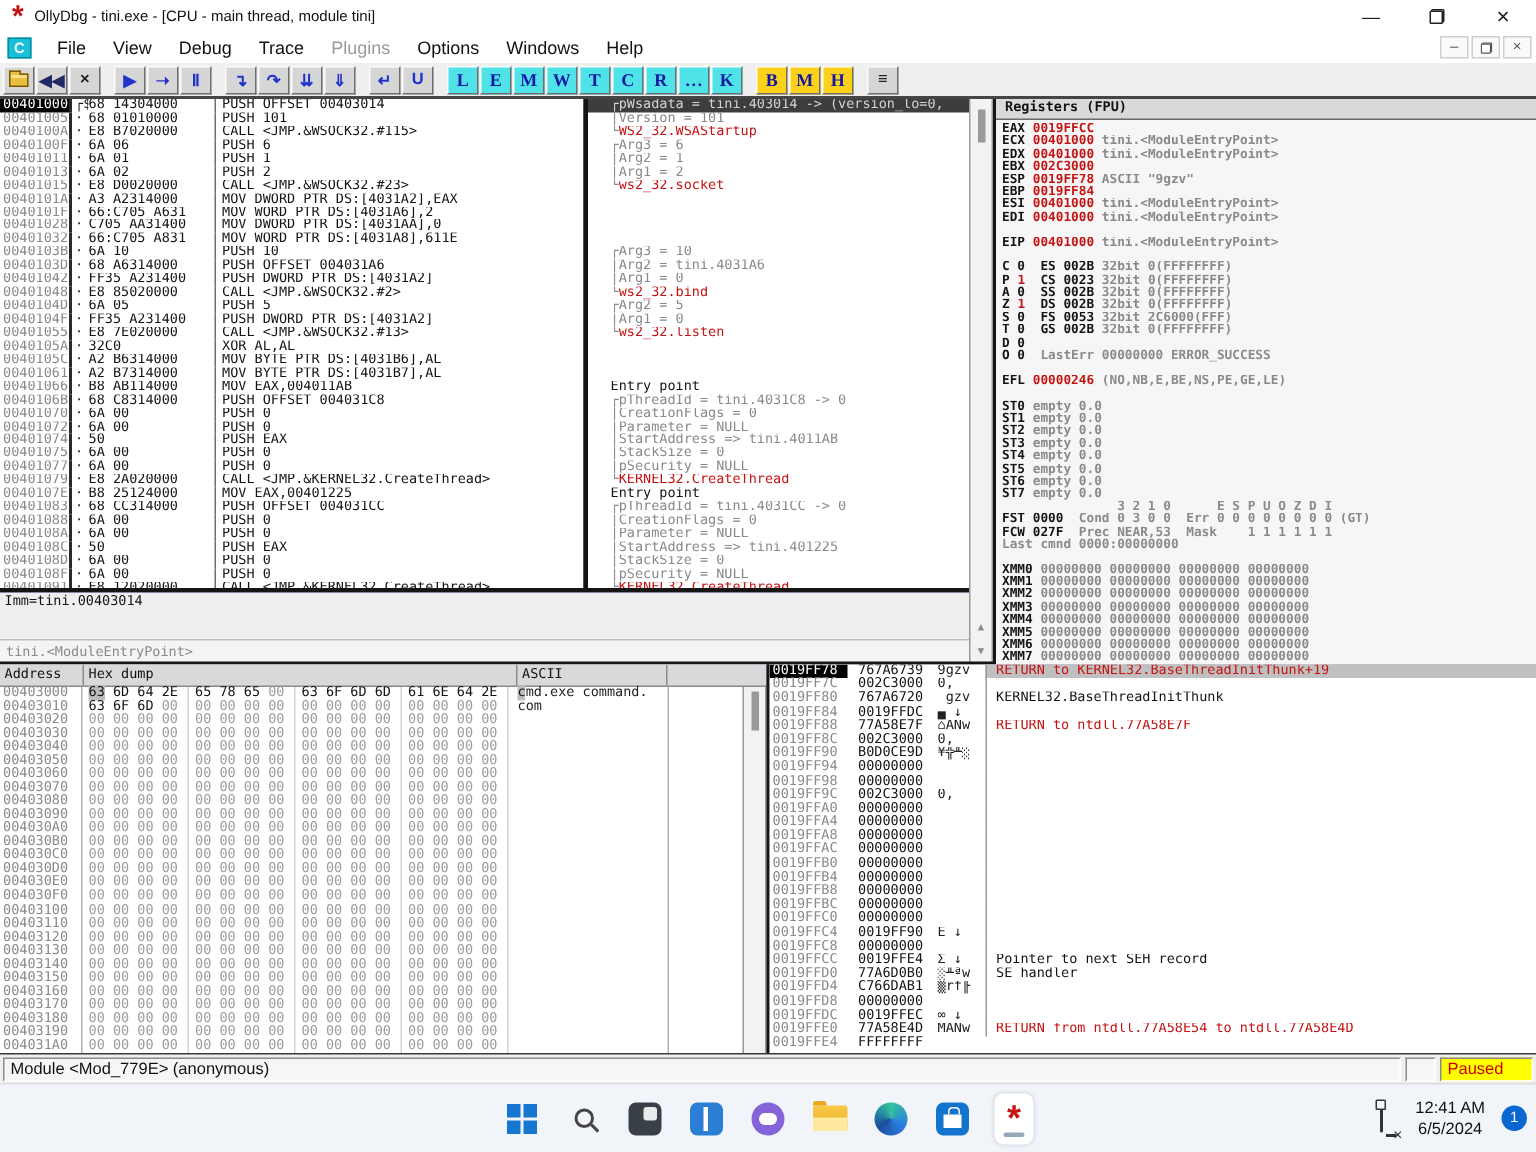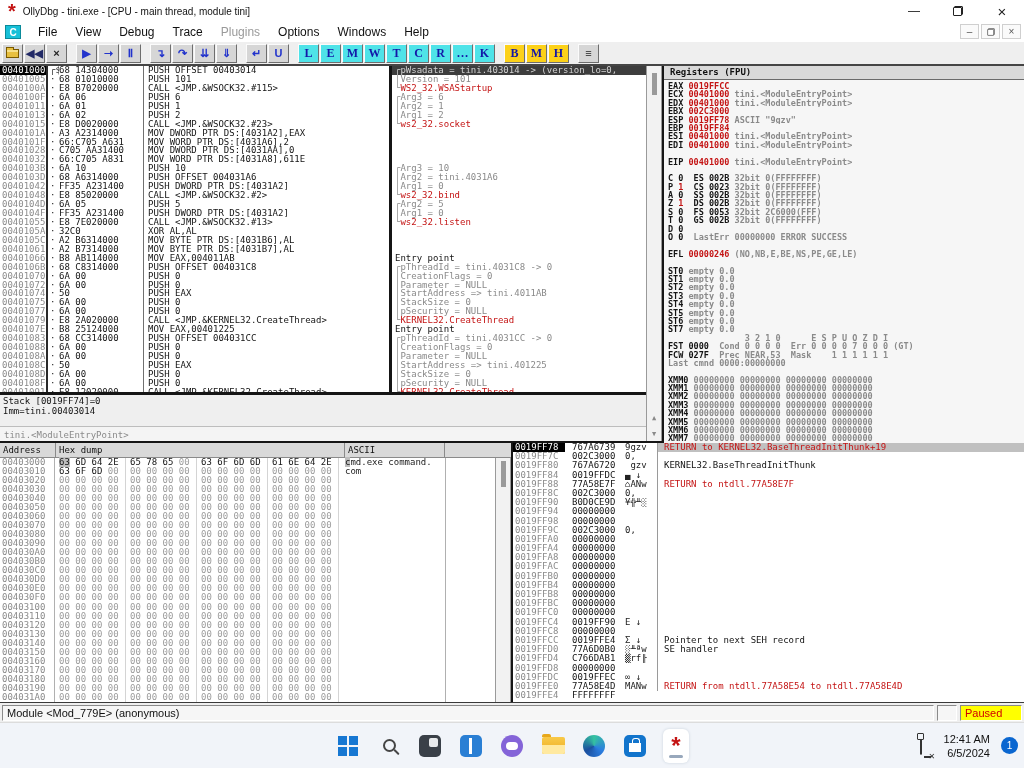--- a/index.html
+++ b/index.html
@@ -47,21 +47,21 @@
   #pane-disasm { left:0; top:0; width:389px; height:326px; font-size:9px; }
   .drow { height:8.95px; line-height:8.95px; display:flex; white-space:pre; }
   .da { width:46px; flex:none; color:#8a8a8a; padding-left:2px; overflow:hidden; }
   .da.sel { background:#000; color:#fff; }
   .dm { width:13px; flex:none; color:#222; border-left:2px solid #2a2a2a; padding-left:2px; overflow:hidden; }
   .dh { width:84px; flex:none; color:#141414; overflow:hidden; }
   .dd { flex:1; color:#141414; border-left:1px solid #707070; padding-left:4px; overflow:hidden; }
 
   
   #pane-comment { left:392px; top:0; width:254px; height:326px; font-size:9px; }
-  .crow { height:8.95px; line-height:8.95px; white-space:pre; padding-left:3px; overflow:hidden; }
+  .crow { height:8.95px; line-height:8.95px; white-space:pre; padding-left:15px; overflow:hidden; }
   .crow.sel { background:#3d3d3d; }
   .k { color:#141414; } .g { color:#8a8a8a; } .r { color:#c41414; } .w { color:#d3d3d3; }
 
   
   .vscroll { position:absolute; background:#f2f2f2; border-left:1px solid #9a9a9a; border-right:1px solid #9a9a9a; }
   .vthumb { position:absolute; left:5px; width:5px; background:#9a9a9a; }
   .sarrow { position:absolute; left:0; width:14px; height:15px; display:flex; align-items:center; justify-content:center; color:#8a8a8a; font-size:7px; }
 
   
   #pane-info { left:0; top:329px; width:646px; height:31px; background:#efefef; font-size:9px; color:#141414; padding:2px 0 0 3px; }
@@ -127,21 +127,21 @@
   .i-store { width:22px; height:22px; background:#1274cc; border-radius:5px; position:relative; }
   .i-store::before { content:""; position:absolute; left:5px; top:8px; width:12px; height:9px; background:#fff; }
   .i-store::after { content:""; position:absolute; left:8px; top:3px; width:6px; height:4px; border:1.5px solid #fff; border-bottom:none; border-radius:3px 3px 0 0; }
   .i-olly { color:#c41414; font-size:24px; font-weight:bold; line-height:16px; }
   .tb-tray { position:absolute; right:6px; top:0; height:100%; display:flex; align-items:center; gap:11px; }
   .i-net { width:15px; height:11px; border:1.5px solid #333; border-radius:1px; position:relative; }
   .i-net::after { content:""; position:absolute; left:3px; bottom:-4px; width:7px; height:2px; background:#333; }
   .i-net::before { content:""; position:absolute; right:-3px; top:-4px; width:5px; height:5px; border:1px solid #333; border-radius:1px; background:#f1f4f9; }
   .i-vol { width:12px; height:12px; background:#333; clip-path:polygon(0 33%,35% 33%,70% 0,70% 100%,35% 67%,0 67%); position:relative; }
   .vol-x { position:absolute; margin-left:-4px; margin-top:6px; color:#333; font-size:8px; }
-  .tb-time { font-size:11px; color:#111; text-align:right; line-height:14px; }
+  .tb-time { font-size:11px; color:#111; text-align:center; line-height:14px; }
   .tb-badge { width:17px; height:17px; border-radius:50%; background:#0a66d0; color:#fff; font-size:10px; display:flex; align-items:center; justify-content:center; }
 </style>
 </head>
 <body>
 
 <div id="screen">
 
   <div class="titlebar">
     <span class="app-icon">*</span>
     <span class="title-text">OllyDbg - tini.exe - [CPU - main thread, module tini]</span>
@@ -336,21 +336,20 @@
       </div>
 
     <div class="vscroll" style="left:646px;top:0;width:16px;height:377px;">
       <div class="vthumb" style="top:7px;height:22px;"></div>
       <div class="sarrow" style="top:344px;">▲</div>
       <div class="sarrow" style="top:360px;">▼</div>
     </div>
 
     <div class="split" style="left:0;top:326px;width:646px;height:3px;"></div>
     <div class="pane" id="pane-info">
-        <div class="iline">Stack [0019FF74]=0</div>
         <div class="iline">Imm=tini.00403014</div>
       </div>
     <div class="pane" id="pane-footer">tini.&lt;ModuleEntryPoint&gt;</div>
     <div class="split" style="left:0;top:375px;width:1024px;height:2px;"></div>
 
     <div class="pane" id="pane-regs">
       <div class="reg-header">Registers (FPU)</div>
       <div id="reg-lines">
           <div class="regline"><span class="k">EAX </span><span class="r">0019FFCC</span></div>
           <div class="regline"><span class="k">ECX </span><span class="r">00401000</span><span class="g"> tini.&lt;ModuleEntryPoint&gt;</span></div>
@@ -376,21 +375,21 @@
           <div class="regline">&nbsp;</div>
           <div class="regline"><span class="k">ST0 </span><span class="g">empty 0.0</span></div>
           <div class="regline"><span class="k">ST1 </span><span class="g">empty 0.0</span></div>
           <div class="regline"><span class="k">ST2 </span><span class="g">empty 0.0</span></div>
           <div class="regline"><span class="k">ST3 </span><span class="g">empty 0.0</span></div>
           <div class="regline"><span class="k">ST4 </span><span class="g">empty 0.0</span></div>
           <div class="regline"><span class="k">ST5 </span><span class="g">empty 0.0</span></div>
           <div class="regline"><span class="k">ST6 </span><span class="g">empty 0.0</span></div>
           <div class="regline"><span class="k">ST7 </span><span class="g">empty 0.0</span></div>
           <div class="regline"><span class="g">               3 2 1 0      E S P U O Z D I</span></div>
-          <div class="regline"><span class="k">FST 0000  </span><span class="g">Cond 0 0 0 0  Err 0 0 0 0 7 0 0 0 (GT)</span></div>
+          <div class="regline"><span class="k">FST 0000  </span><span class="g">Cond 0 3 0 0  Err 0 0 0 0 0 0 0 0 (GT)</span></div>
           <div class="regline"><span class="k">FCW 027F  </span><span class="g">Prec NEAR,53  Mask    1 1 1 1 1 1</span></div>
           <div class="regline"><span class="g">Last cmnd 0000:00000000</span></div>
           <div class="regline">&nbsp;</div>
           <div class="regline"><span class="k">XMM0 </span><span class="g">00000000 00000000 00000000 00000000</span></div>
           <div class="regline"><span class="k">XMM1 </span><span class="g">00000000 00000000 00000000 00000000</span></div>
           <div class="regline"><span class="k">XMM2 </span><span class="g">00000000 00000000 00000000 00000000</span></div>
           <div class="regline"><span class="k">XMM3 </span><span class="g">00000000 00000000 00000000 00000000</span></div>
           <div class="regline"><span class="k">XMM4 </span><span class="g">00000000 00000000 00000000 00000000</span></div>
           <div class="regline"><span class="k">XMM5 </span><span class="g">00000000 00000000 00000000 00000000</span></div>
           <div class="regline"><span class="k">XMM6 </span><span class="g">00000000 00000000 00000000 00000000</span></div>

